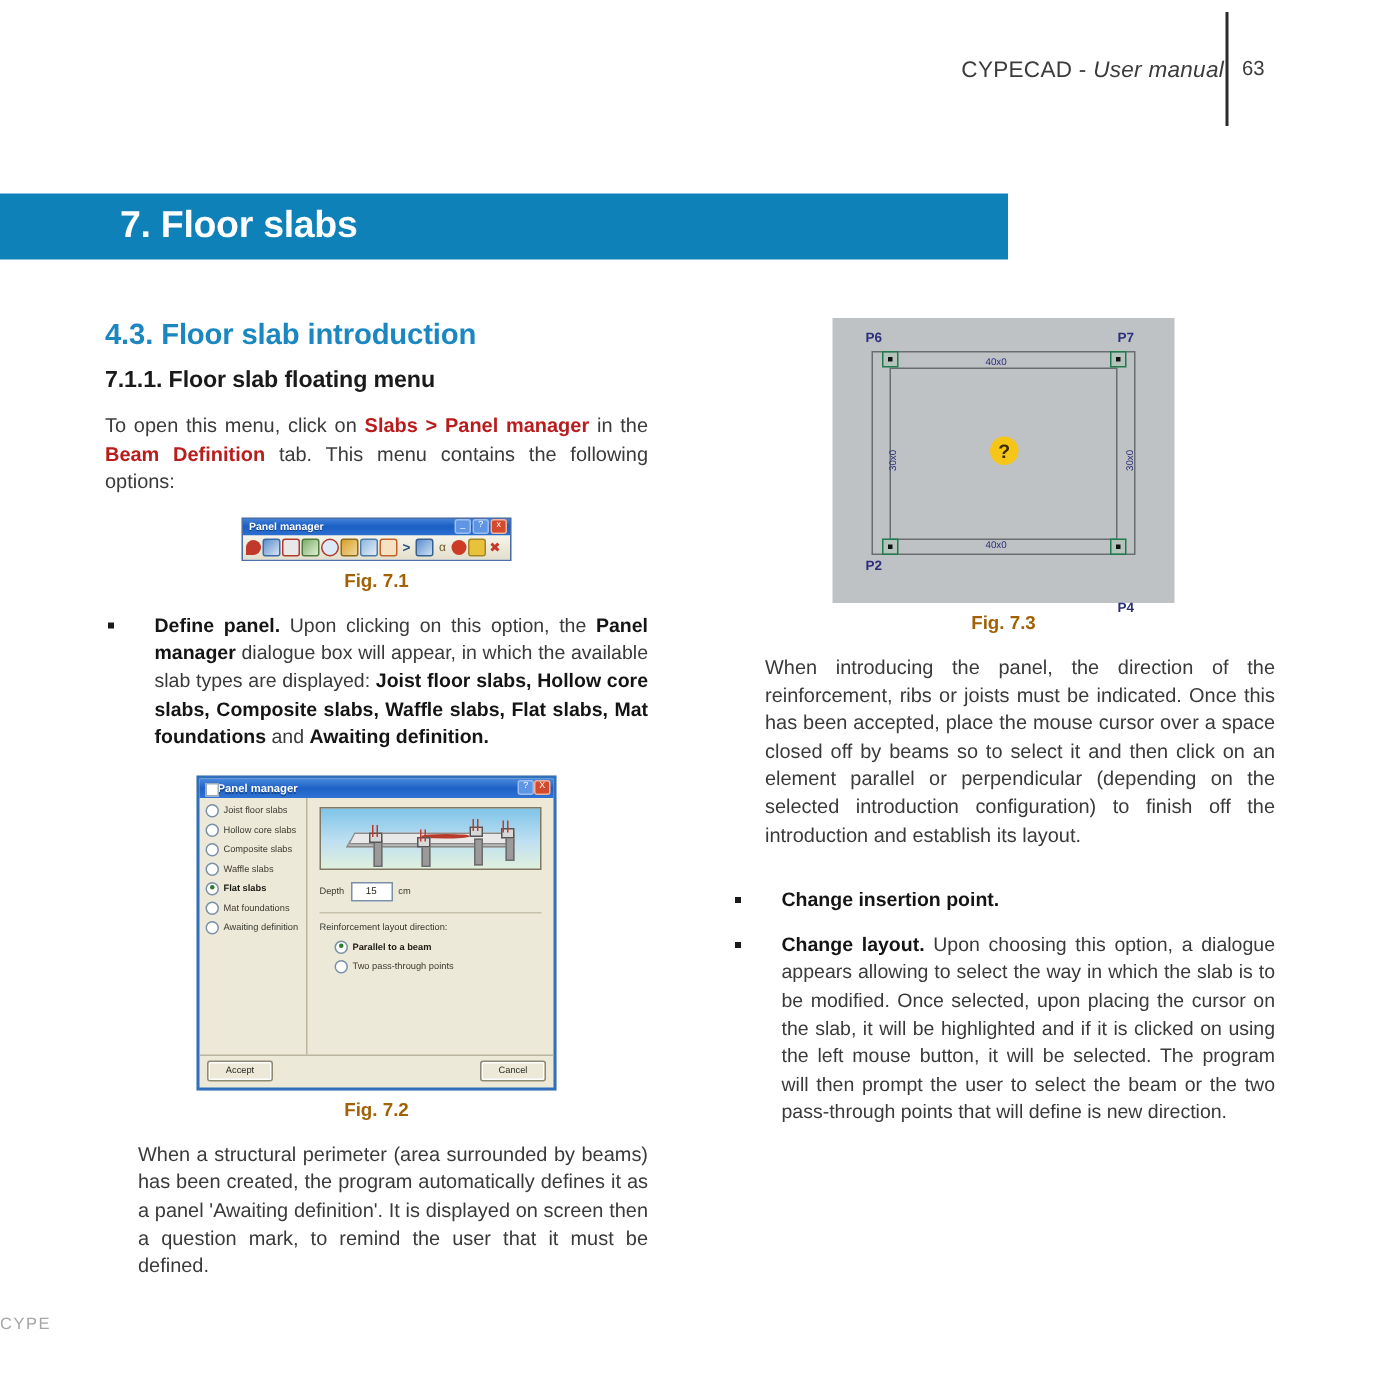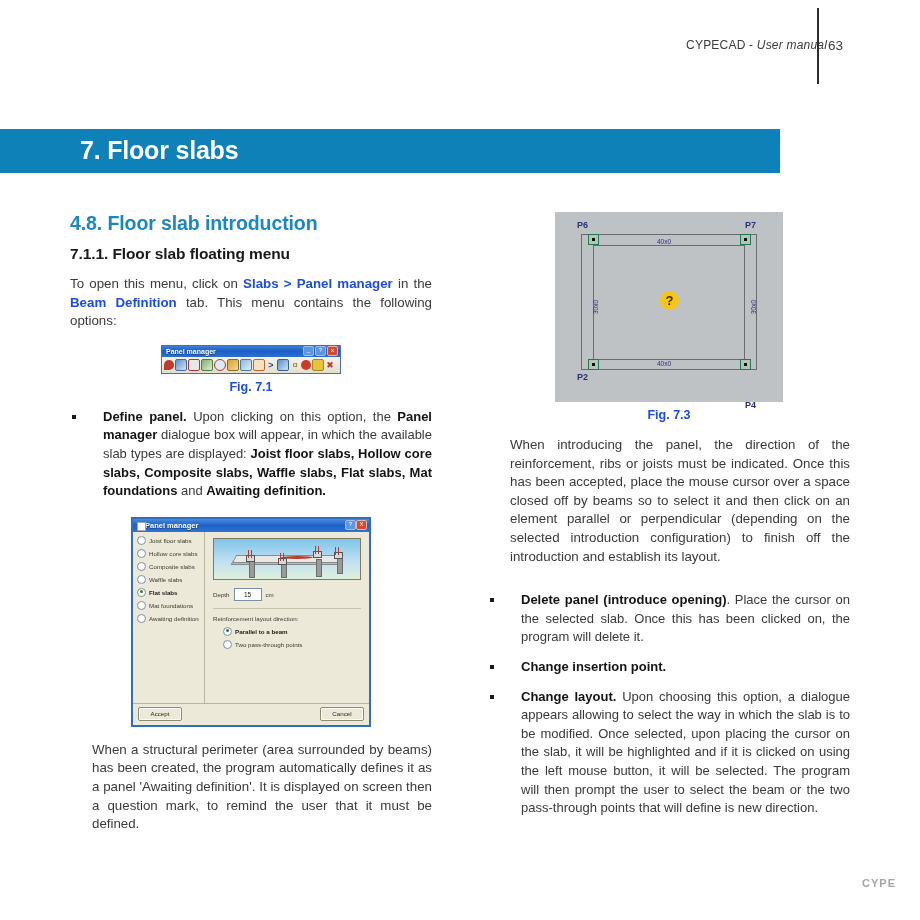--- a/index.html
+++ b/index.html
@@ -6,63 +6,63 @@
   body{
     width:920px;height:920px;background:#ffffff;
     font-family:"Liberation Sans","DejaVu Sans",sans-serif;
     color:#231f20;overflow:hidden;position:relative;
   }
   .page{position:absolute;inset:0;}
 
   
   .header{position:absolute;left:0;top:38px;width:920px;height:30px;}
   .header-text{
-    position:absolute;right:93px;top:0;font-size:12px;color:#3b3b3b;
+    position:absolute;right:104px;top:0;font-size:15px;color:#3b3b3b;
     letter-spacing:.2px;white-space:nowrap;
   }
   .header-text .italic{font-style:italic;}
   .header-rule{position:absolute;left:817px;top:-30px;width:2px;height:76px;background:#2b2b2b;}
   .header-page{position:absolute;left:828px;top:0;font-size:13.5px;color:#3b3b3b;}
 
   
-  .banner{position:absolute;left:0;top:129px;width:780px;height:44px;background:#0e81b8;}
+  .banner{position:absolute;left:0;top:129px;width:672px;height:44px;background:#0e81b8;}
   .banner-title{
     position:absolute;left:80px;top:7px;color:#fff;font-size:25px;font-weight:bold;
     letter-spacing:-.2px;
   }
 
   
   .col{position:absolute;top:212px;width:362px;}
   .col-left{left:70px;}
   .col-right{left:488px;}
 
   h2.sec{
     color:#1b87c0;font-size:19.5px;font-weight:bold;margin:0 0 10px 0;letter-spacing:-.1px;
   }
   h3.subsec{
     color:#1a1a1a;font-size:15.5px;font-weight:bold;margin:0 0 12px 0;letter-spacing:-.1px;
   }
   p.body{
     margin:0 0 11px 0;font-size:13.3px;line-height:18.6px;color:#3a3a3a;
     text-align:justify;
   }
-  p.body b{color:#1d4ed8;font-weight:bold;}
+  p.body b{color:#b91c1c;font-weight:bold;}
 
   ul.bullets{margin:0;padding:0;list-style:none;}
   ul.bullets li{
     position:relative;padding-left:33px;margin-bottom:11px;
     font-size:13px;line-height:18.6px;color:#3a3a3a;text-align:justify;
   }
   ul.bullets li b{color:#141414;font-weight:bold;}
   ul.bullets li .dot{
     position:absolute;left:2px;top:7px;width:4px;height:4px;background:#1a1a1a;
   }
 
   .fig-caption{
-    text-align:center;color:#1d4ed8;font-size:12.5px;font-weight:bold;margin:6px 0 0 0;
+    text-align:center;color:#a16207;font-size:12.5px;font-weight:bold;margin:6px 0 0 0;
   }
 
   
   .fig71-wrap{margin:14px 0 0 0;}
   .toolbar{
     width:178px;margin:0 auto;border:1px solid #4b6ea8;background:#ece9d8;
     box-shadow:0 0 0 1px #ffffff inset;
   }
   .tb-title{
     height:11px;background:linear-gradient(to bottom,#3f80d8 0%,#1a5fc4 45%,#2b6fd0 100%);
@@ -149,22 +149,22 @@
     background:rgba(160,200,175,.35);box-sizing:border-box;}
   .node .pt{position:absolute;left:3px;top:3px;width:3px;height:3px;background:#111;}
   .qmark{
     position:absolute;left:105px;top:79px;width:19px;height:19px;border-radius:50%;
     background:#f5c518;color:#3a2c00;font-size:13px;font-weight:bold;
     text-align:center;line-height:19px;
   }
 
   
   .footer{
-    position:absolute;left:0;top:877px;width:920px;text-align:right;
-    color:#a6a6a6;font-size:11px;font-weight:bold;letter-spacing:1px;
+    position:absolute;left:0;top:877px;width:920px;text-align:left;
+    color:#a6a6a6;font-size:11px;font-weight:normal;letter-spacing:1px;
   }
   .footer .inner{width:896px;}
   .spacer{height:14px;}
 </style>
 </head>
 <body>
 
 <div class="page">
 
   <div class="header">
@@ -172,21 +172,21 @@
     <div class="header-rule"></div>
     <div class="header-page">63</div>
   </div>
 
   <div class="banner">
     <div class="banner-title">7. Floor slabs</div>
   </div>
 
   <div class="col col-left">
 
-    <h2 class="sec">4.8. Floor slab introduction</h2>
+    <h2 class="sec">4.3. Floor slab introduction</h2>
     <h3 class="subsec">7.1.1. Floor slab floating menu</h3>
 
     <p class="body"><span>To open this menu, click on </span><b>Slabs &gt; Panel manager</b><span> in the </span><b>Beam Definition</b><span> tab. This menu contains the following options:</span></p>
 
     <div class="fig71-wrap">
       <div class="toolbar">
         <div class="tb-title">
           <span class="t">Panel manager</span>
           <span class="btns">
             <span class="tb-btn">_</span>
@@ -306,20 +306,21 @@
                 </div>
             </div>
           </div>
         </div>
 
         <div class="dlg-foot">
           <div class="btn">Accept</div>
           <div class="btn">Cancel</div>
         </div>
       </div>
+      <p class="fig-caption">Fig. 7.2</p>
     </div>
 
     <div class="spacer"></div>
 
     <p class="body" style="padding-left:22px;">When a structural perimeter (area surrounded by beams) has been created, the program automatically defines it as a panel 'Awaiting definition'. It is displayed on screen then a question mark, to remind the user that it must be defined.</p>
   </div>
 
   <div class="col col-right">
 
     <div>
@@ -355,23 +356,20 @@
       <p class="fig-caption">Fig. 7.3</p>
     </div>
 
     <div class="spacer"></div>
 
     <p class="body" style="padding-left:22px;">When introducing the panel, the direction of the reinforcement, ribs or joists must be indicated. Once this has been accepted, place the mouse cursor over a space closed off by beams so to select it and then click on an element parallel or perpendicular (depending on the selected introduction configuration) to finish off the introduction and establish its layout.</p>
 
     <div class="spacer"></div>
 
     <ul class="bullets">
-      <li>
-        <span class="dot"></span><b>Delete panel (introduce opening)</b><span>. Place the cursor on the selected slab. Once this has been clicked on, the program will delete it.</span>
-      </li>
       <li>
         <span class="dot"></span><b>Change insertion point.</b>
       </li>
       <li>
         <span class="dot"></span><b>Change layout.</b><span> Upon choosing this option, a dialogue appears allowing to select the way in which the slab is to be modified. Once selected, upon placing the cursor on the slab, it will be highlighted and if it is clicked on using the left mouse button, it will be selected. The program will then prompt the user to select the beam or the two pass-through points that will define is new direction.</span>
       </li>
     </ul>
   </div>
 
   <div class="footer">

